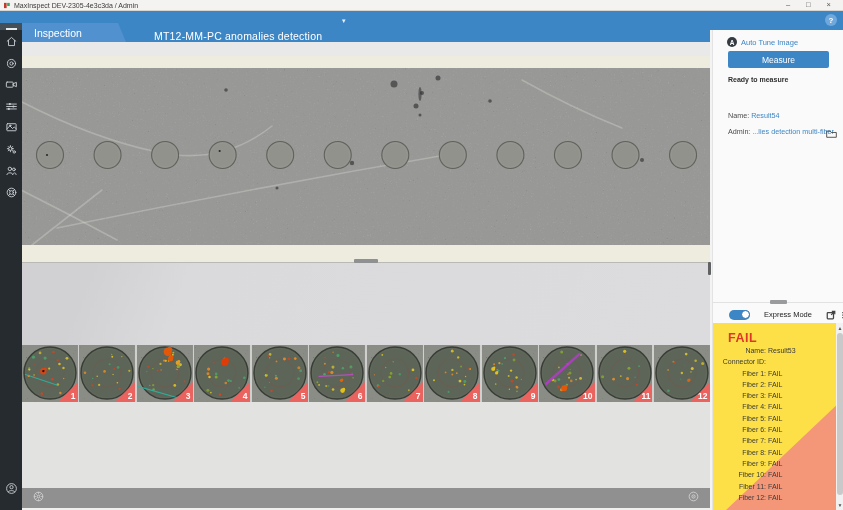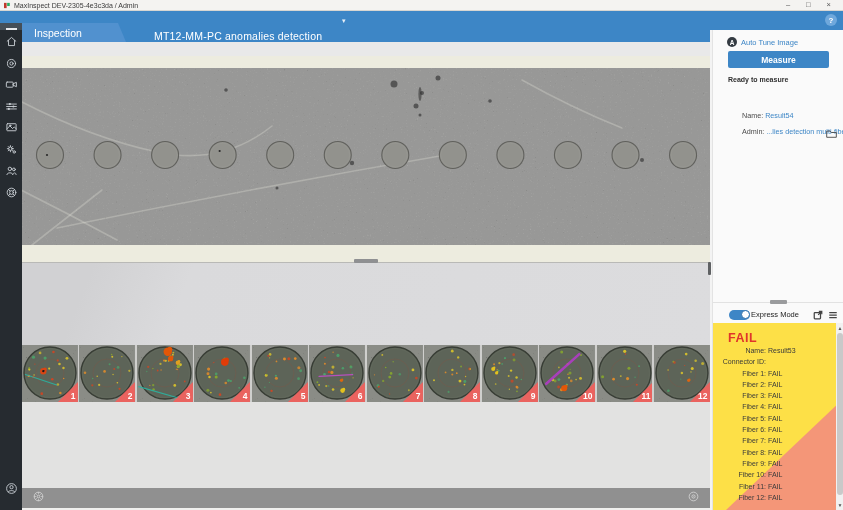--- a/index.html
+++ b/index.html
@@ -73,33 +73,33 @@
   .vgap { left:710px; top:30px; width:2px; height:480px; background:#f3f3f3; }
   .vsplit-handle { left:708px; top:262px; width:3px; height:13px; background:#5f6163;
     border-radius:1px; z-index:6; }
   .rpanel { left:712px; top:30px; width:131px; height:480px; background:#fafafa;
     border-left:1px solid #e3e3e3; }
   .autotune { position:absolute; left:14px; top:7px; display:flex; gap:4px; align-items:center; }
   .at-icon { width:10px; height:10px; border-radius:50%; background:#343b42; color:#fff;
     font-size:6.5px; font-weight:bold; display:flex; align-items:center; justify-content:center; }
   .at-label { font-size:7.5px; color:#3d86c6; }
   .measure-btn { position:absolute; left:15px; top:21px; width:101px; height:17px; background:#3d86c6;
-    border:none; border-radius:2px; color:#fff; font-size:8.5px; font-weight:bold;
+    border:none; border-radius:2px; color:#fff; font-size:8.5px; font-weight:normal;
     display:flex; align-items:center; justify-content:center; font-family:"Liberation Sans",sans-serif; }
   .ready { position:absolute; left:15px; top:46px; font-size:7px; font-weight:bold; color:#2f2f2f; }
-  .kv { position:absolute; left:29px; font-size:7.2px; color:#4a4a4a; white-space:nowrap; }
+  .kv { position:absolute; left:15px; font-size:7.2px; color:#4a4a4a; white-space:nowrap; }
   .kv .blue { color:#3d86c6; }
   .folder-icon { position:absolute; right:6px; top:94px; }
   .folder-icon svg { width:11px; height:9px; stroke:#444; fill:none; stroke-width:1.3; }
 
   .rsplit { position:absolute; left:0; top:272px; width:131px; border-top:1px solid #e2e2e2; }
   .rsplit-handle { position:absolute; left:57px; top:270px; width:17px; height:3.5px;
     background:#9a9b9d; border-radius:1px; }
   .express { position:absolute; left:0; top:276px; width:131px; height:17px; display:flex;
-    align-items:center; gap:1px; padding:0 6px 0 16px; background:#fafafa; }
+    align-items:center; gap:14px; padding:0 6px 0 16px; background:#fafafa; }
   .toggle { width:21px; height:10px; border-radius:5px; background:#3d86c6; position:relative; flex:0 0 21px; }
   .toggle-knob { position:absolute; right:0.5px; top:0.5px; width:9px; height:9px; border-radius:50%;
     background:#fff; border:1px solid #2e6ea8; }
   .express-label { font-size:7.5px; color:#222; white-space:nowrap; }
   .ex-icons { margin-left:auto; display:flex; gap:5px; align-items:center; }
   .ex-icons svg { width:10px; height:10px; stroke:#444; fill:none; stroke-width:1.5; display:block; }
 
   .results { position:absolute; left:0; top:293px; width:131px; height:187px; background:#fde047; overflow:hidden; }
   .fail-overlay { position:absolute; left:0; top:0; width:131px; height:187px; z-index:0; }
   .verdict { position:absolute; left:15px; top:8px; font-size:12.5px; font-weight:bold;

